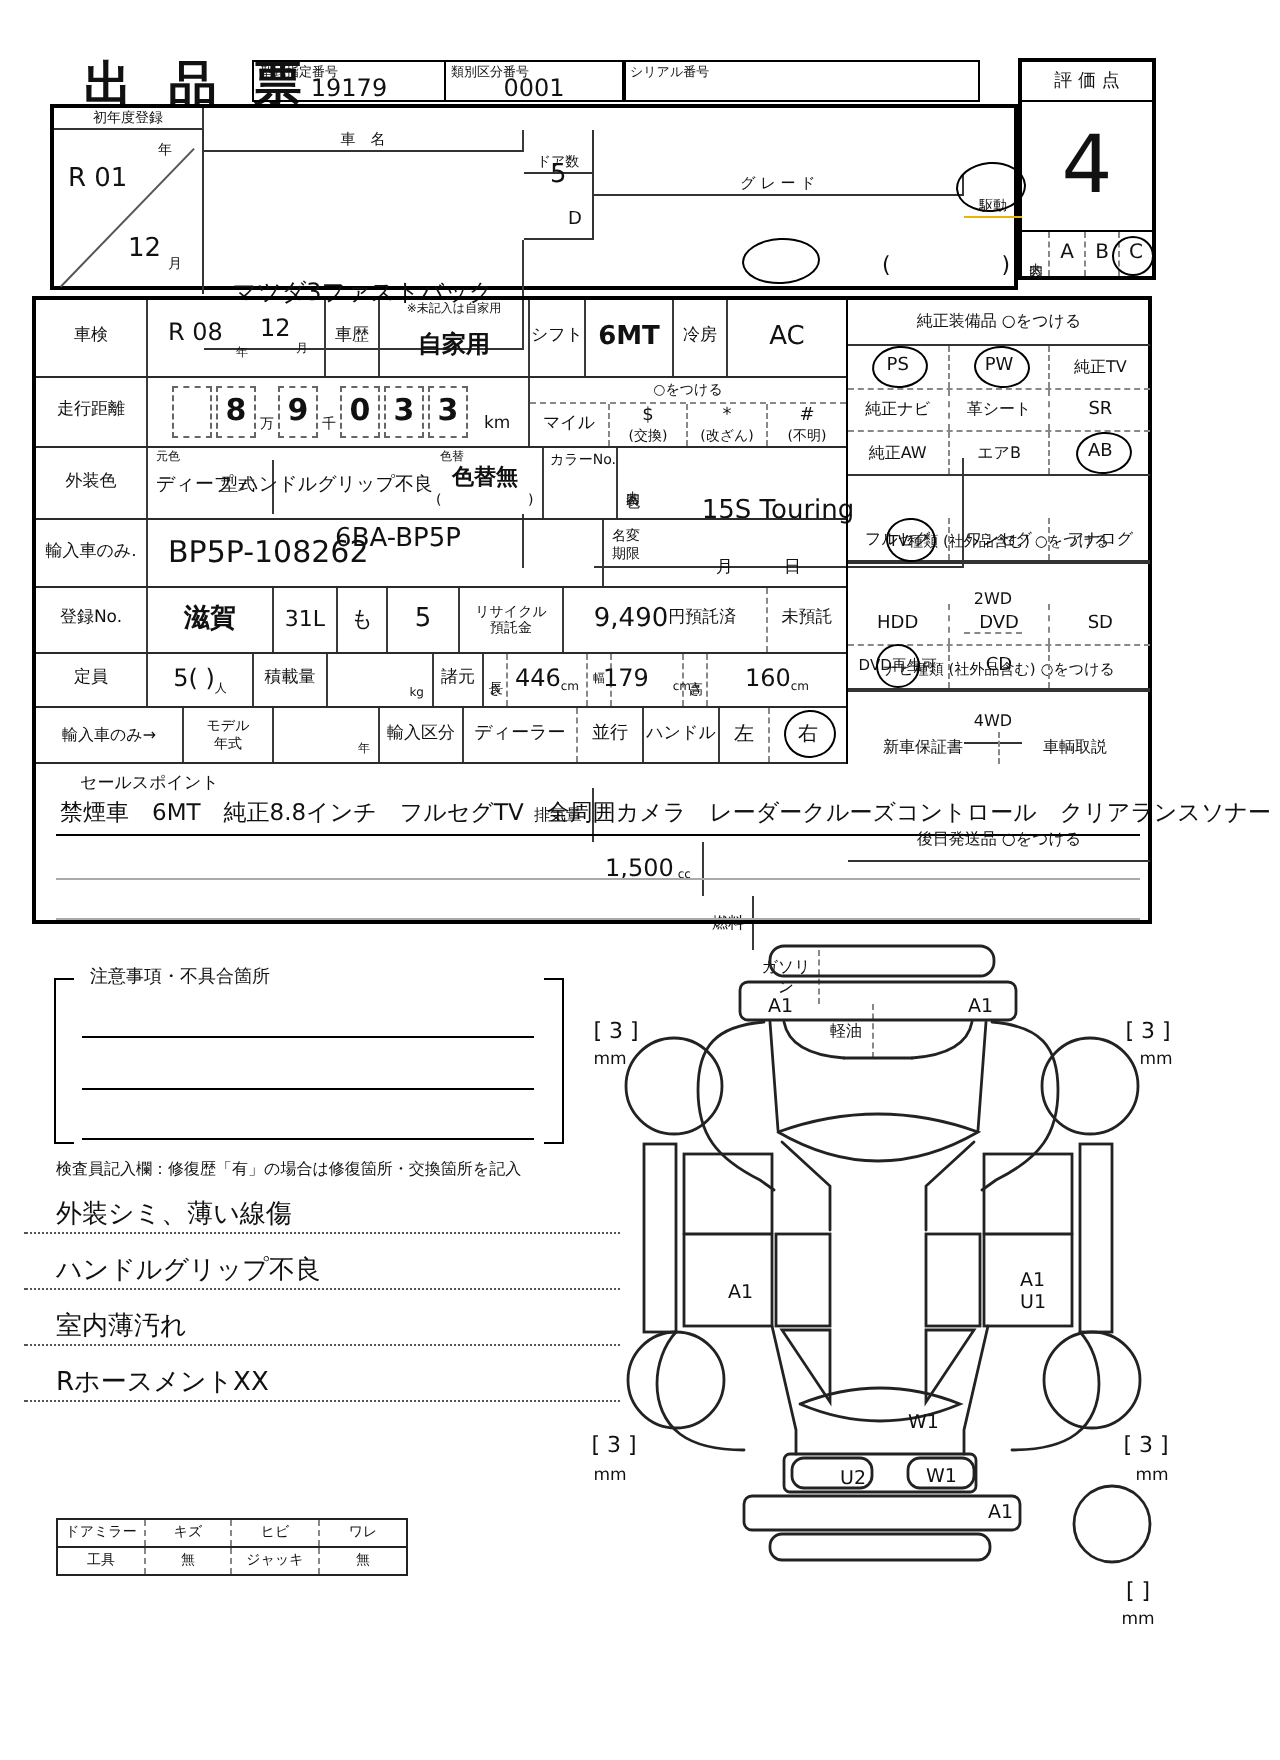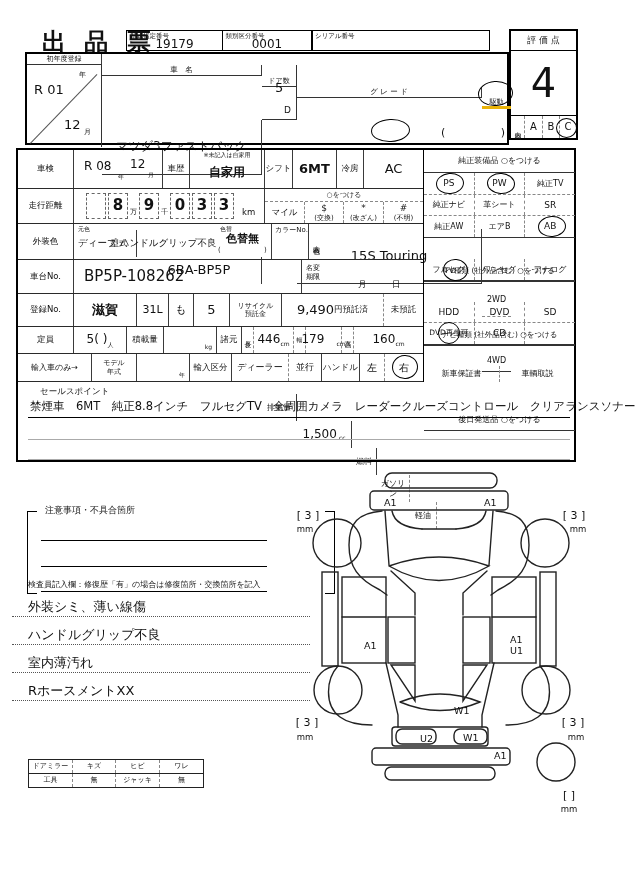--- a/index.html
+++ b/index.html
@@ -62,21 +62,21 @@
     </div>
   </div>
   <div class="mark" style="left:556px;top:118px;width:19px;height:18px;"></div>
 
   <div class="abs" style="left:25px;top:52px;width:484px;height:93px;border:2px solid #000;">
 
     <div class="abs cl lab" style="left:0;top:0;width:75px;height:11px;border-bottom:1px solid #333;font-size:7px;">初年度登録</div>
     <div class="abs cl" style="left:75px;top:0;width:160px;height:11px;border-bottom:1px solid #333;font-size:7.5px;">車　名</div>
     <div class="abs cl" style="left:235px;top:0;width:35px;height:11px;border-bottom:1px solid #333;font-size:7px;">ドア数</div>
     <div class="abs cl" style="left:270px;top:0;width:185px;height:11px;border-bottom:1px solid #333;font-size:7.5px;">グ レ ー ド</div>
-    <div class="abs cl nob" style="left:455px;top:0;width:29px;height:11px;border-bottom:3px solid #eab308;font-size:7px;text-align:center;">駆動</div>
+    <div class="abs cl nob" style="left:455px;top:0;width:29px;height:11px;border-bottom:1px solid #eab308;font-size:7px;text-align:center;">駆動</div>
 
     <div class="abs" style="left:0;top:11px;width:75px;height:82px;border-right:1px solid #333;">
       <span class="abs sm" style="left:52px;top:5px;">年</span>
       <span class="abs big" style="left:7px;top:17px;">R 01</span>
       <span class="abs big" style="left:37px;top:52px;">12</span>
       <span class="abs sm" style="left:57px;top:62px;">月</span>
       <div class="abs" style="left:3px;top:78px;width:96px;border-top:1px solid #555;transform:rotate(-46deg);transform-origin:0 0;"></div>
     </div>
 
     <div class="abs cl val" style="left:75px;top:11px;width:160px;height:55px;border-bottom:1px solid #333;">マツダ3ファストバック</div>
@@ -177,21 +177,21 @@
       </div>
       <div class="cl" style="width:37px;">
         <span class="abs sm" style="left:3px;top:2px;white-space:nowrap;">カラーNo.</span>
       </div>
       <div class="cl nob" style="width:114px;justify-content:flex-start;">
         <span class="vt" style="margin-left:3px;">内装色</span>
       </div>
     </div>
 
     <div class="row" style="top:110px;height:34px;width:405px;">
-      <div class="cl lab" style="width:56px;">車台No.</div>
+      <div class="cl lab" style="width:56px;">輸入車のみ.</div>
       <div class="cl" style="width:228px;justify-content:flex-start;padding-left:10px;font-size:15px;">BP5P-108262</div>
       <div class="cl nob" style="width:121px;">
         <span class="abs sm" style="left:4px;top:4px;">名変</span>
         <span class="abs sm" style="left:4px;top:13px;">期限</span>
         <span class="abs lab" style="left:56px;bottom:3px;">月</span>
         <span class="abs lab" style="left:90px;bottom:3px;">日</span>
       </div>
     </div>
 
     <div class="row" style="top:144px;height:33px;width:405px;">
@@ -310,21 +310,21 @@
     </div>
   </div>
 
   <div class="mark" style="left:436px;top:173px;width:26px;height:19px;transform:rotate(-5deg);"></div>
   <div class="mark" style="left:487px;top:173px;width:26px;height:19px;transform:rotate(4deg);"></div>
   <div class="mark" style="left:538px;top:216px;width:26px;height:19px;transform:rotate(-4deg);"></div>
   <div class="mark" style="left:443px;top:259px;width:23px;height:20px;transform:rotate(5deg);"></div>
   <div class="mark" style="left:438px;top:322px;width:20px;height:20px;"></div>
   <div class="mark" style="left:392px;top:355px;width:24px;height:22px;transform:rotate(-3deg);"></div>
 
-  <div class="abs" style="left:27px;top:504px;width:308px;height:90px;font-family:Liberation Mono, monospace;">
+  <div class="abs" style="left:27px;top:482px;width:255px;height:90px;font-family:Liberation Mono, monospace;">
     <span class="abs" style="left:18px;top:0;font-size:9px;">注意事項・不具合箇所</span>
     <div class="abs" style="left:0;top:7px;bottom:0;width:10px;border:1.5px solid #000;border-right:none;"></div>
     <div class="abs" style="right:0;top:7px;bottom:0;width:10px;border:1.5px solid #000;border-left:none;"></div>
     <div class="hline" style="left:14px;top:36px;width:226px;"></div>
     <div class="hline" style="left:14px;top:62px;width:226px;"></div>
     <div class="hline" style="left:14px;top:87px;width:226px;"></div>
   </div>
 
   <div class="abs" style="left:12px;top:579px;width:298px;">
     <div style="font-size:8px;padding-left:16px;">検査員記入欄：修復歴「有」の場合は修復箇所・交換箇所を記入</div>

